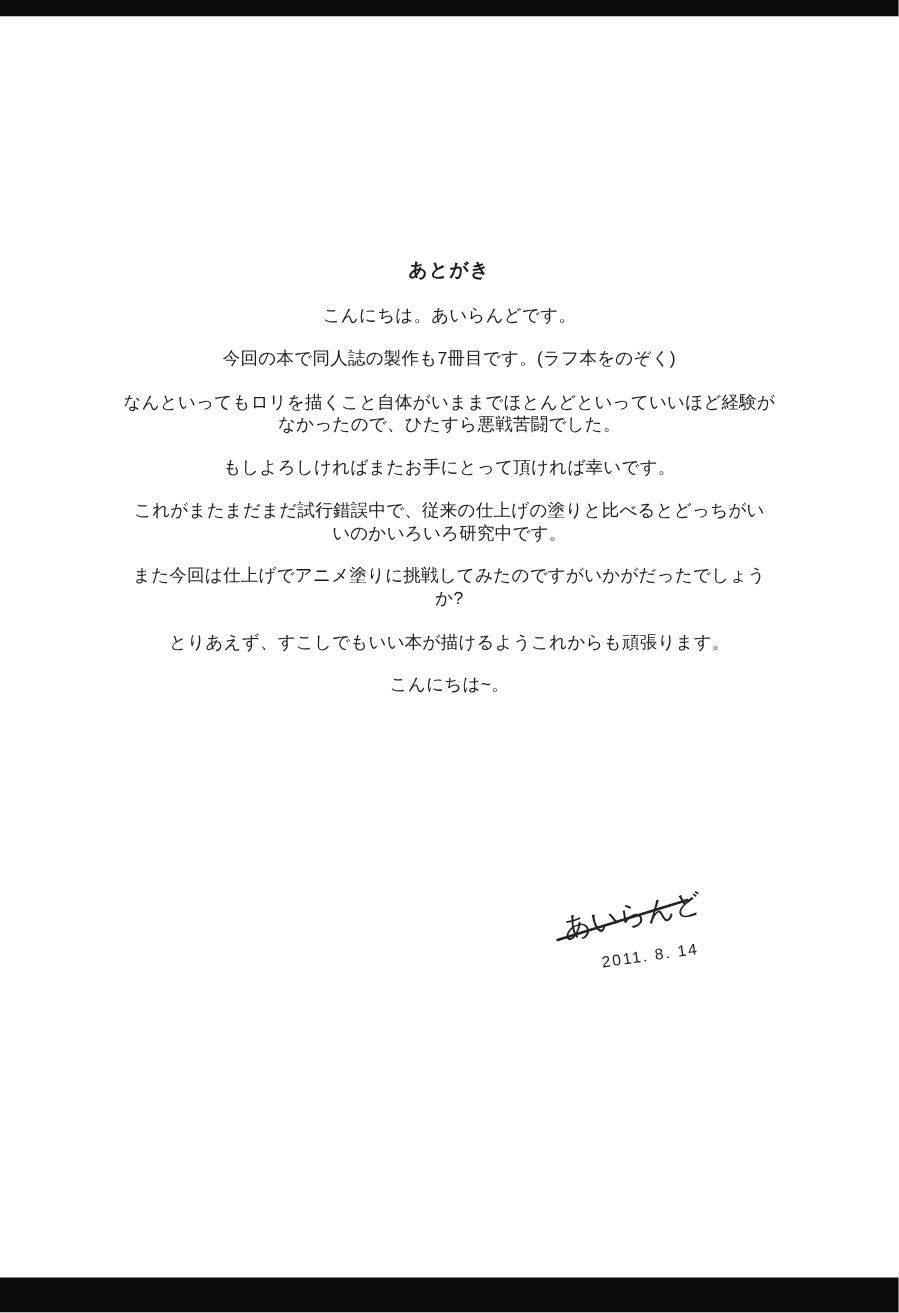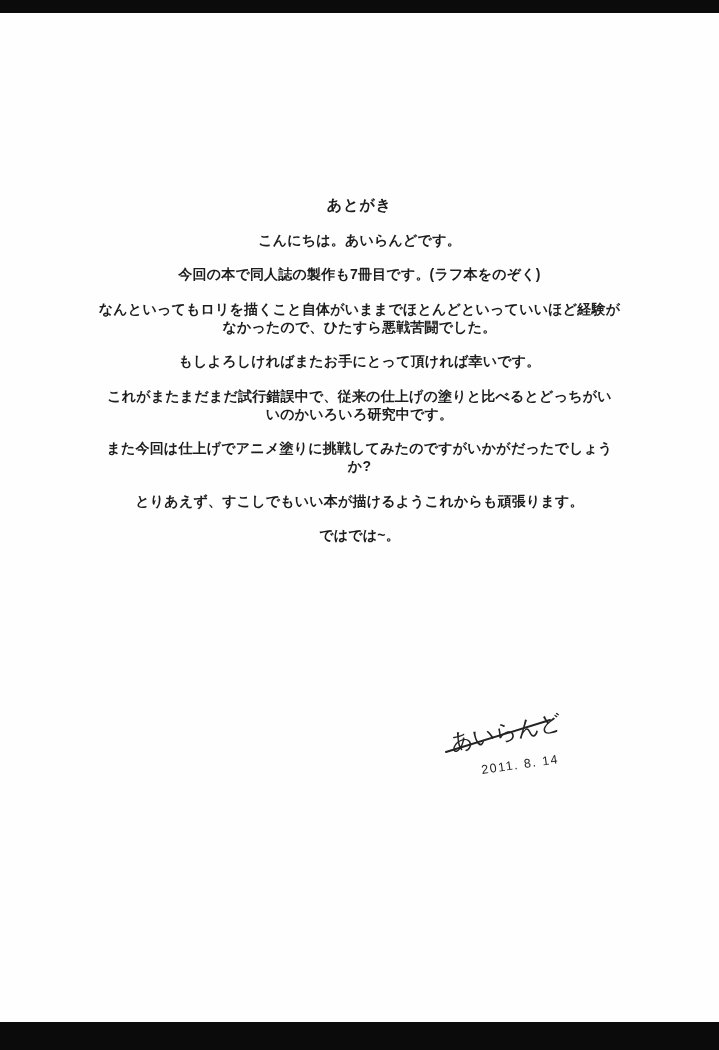--- a/index.html
+++ b/index.html
@@ -20,30 +20,30 @@
   .scan-bar.top { top: 0; height: 13px; }
   .scan-bar.bottom { bottom: 0; height: 28px; }
   .page {
     position: absolute;
     top: 0; left: 0; right: 0;
     padding: 196px 95px 0 95px;
     text-align: center;
     color: var(--ink, #1d1d1d);
   }
   .page h1 {
-    margin: 0;
+    margin: 12px;
     font-size: 15px;
     font-weight: 700;
     line-height: 18px;
     letter-spacing: 1px;
   }
   .page p {
     margin: 16.5px 0;
     font-size: 14px;
-    font-weight: 700;
+    font-weight: 400;
     line-height: 18px;
     letter-spacing: 0.2px;
   }
   .signature {
     position: absolute;
     left: 438px;
     top: 698px;
     width: 145px;
     height: 95px;
   }
@@ -62,21 +62,21 @@
 <main class="page">
   <h1>あとがき</h1>
   <div>
       <p>こんにちは。あいらんどです。</p>
       <p>今回の本で同人誌の製作も7冊目です。(ラフ本をのぞく)</p>
       <p>なんといってもロリを描くこと自体がいままでほとんどといっていいほど経験が<br>なかったので、ひたすら悪戦苦闘でした。</p>
       <p>もしよろしければまたお手にとって頂ければ幸いです。</p>
       <p>これがまたまだまだ試行錯誤中で、従来の仕上げの塗りと比べるとどっちがい<br>いのかいろいろ研究中です。</p>
       <p>また今回は仕上げでアニメ塗りに挑戦してみたのですがいかがだったでしょう<br>か?</p>
       <p>とりあえず、すこしでもいい本が描けるようこれからも頑張ります。</p>
-      <p>ではでは~。</p>
+      <p>こんにちは~。</p>
     </div>
 </main>
 
 <svg class="signature" viewBox="0 0 145 95" xmlns="http://www.w3.org/2000/svg">
   <path d="M8 54 L112 22" stroke="#232323" stroke-width="2" stroke-linecap="round" fill="none"></path>
   <text class="sig-name" x="14" y="52" transform="rotate(-11 14 52)">あいらんど</text>
   <text class="sig-date" x="44" y="76" transform="rotate(-8 44 76)">2011. 8. 14</text>
 </svg>
 
 <div class="scan-bar bottom"></div>

